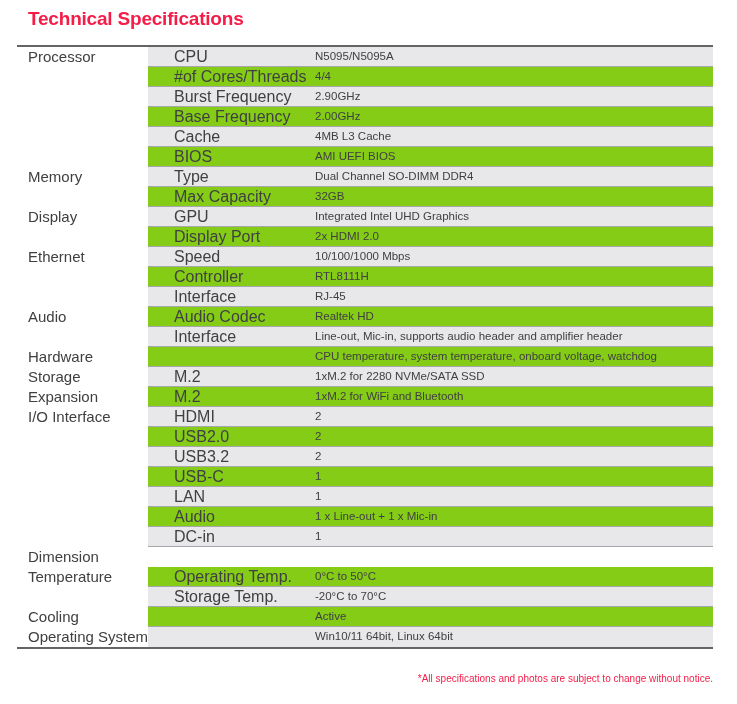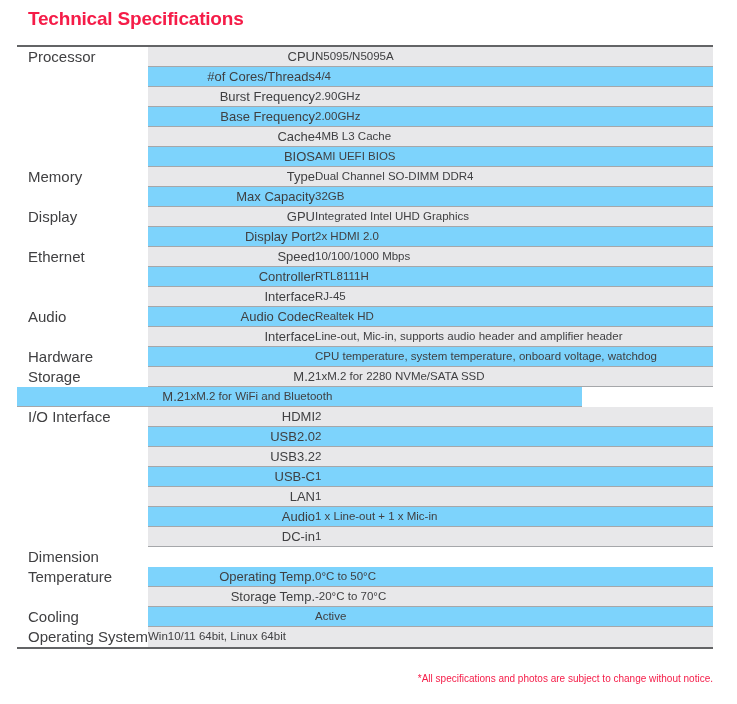--- a/index.html
+++ b/index.html
@@ -47,31 +47,30 @@
     font-size: 15px;
     line-height: 19px;
     color: var(--text);
     background: #ffffff;
     white-space: nowrap;
   }
   .band {
     width: 565px;
     display: flex;
     border-bottom: 1px solid var(--border-light);
-    background: #7dd3fc;
+    background: #84cc16;
   }
   .row.shaded .band { background: var(--band-gray); }
-  .row:last-child .band { border-bottom: none; flex-direction: column; }
+  .row:last-child .band { border-bottom: none; }
   .lbl {
     width: 167px;
-    padding-left: 14px;
-    font-size: 13px;
+    padding-left: 26px;
+    font-size: 16px;
     line-height: 19px;
     white-space: nowrap;
-    text-align: right;
   }
   .val {
     flex: 1;
     font-size: 11.5px;
     line-height: 19px;
     white-space: nowrap;
   }
   .footnote {
     position: absolute;
     right: 24px;
@@ -201,20 +200,21 @@
       </div>
     </div>
     <div class="row shaded">
       <div class="cat">Storage</div>
       <div class="band">
         <div class="lbl">M.2</div>
         <div class="val">1xM.2 for 2280 NVMe/SATA SSD</div>
       </div>
     </div>
     <div class="row">
+      <div class="cat">Expansion</div>
       <div class="band">
         <div class="lbl">M.2</div>
         <div class="val">1xM.2 for WiFi and Bluetooth</div>
       </div>
     </div>
     <div class="row shaded">
       <div class="cat">I/O Interface</div>
       <div class="band">
         <div class="lbl">HDMI</div>
         <div class="val">2</div>

